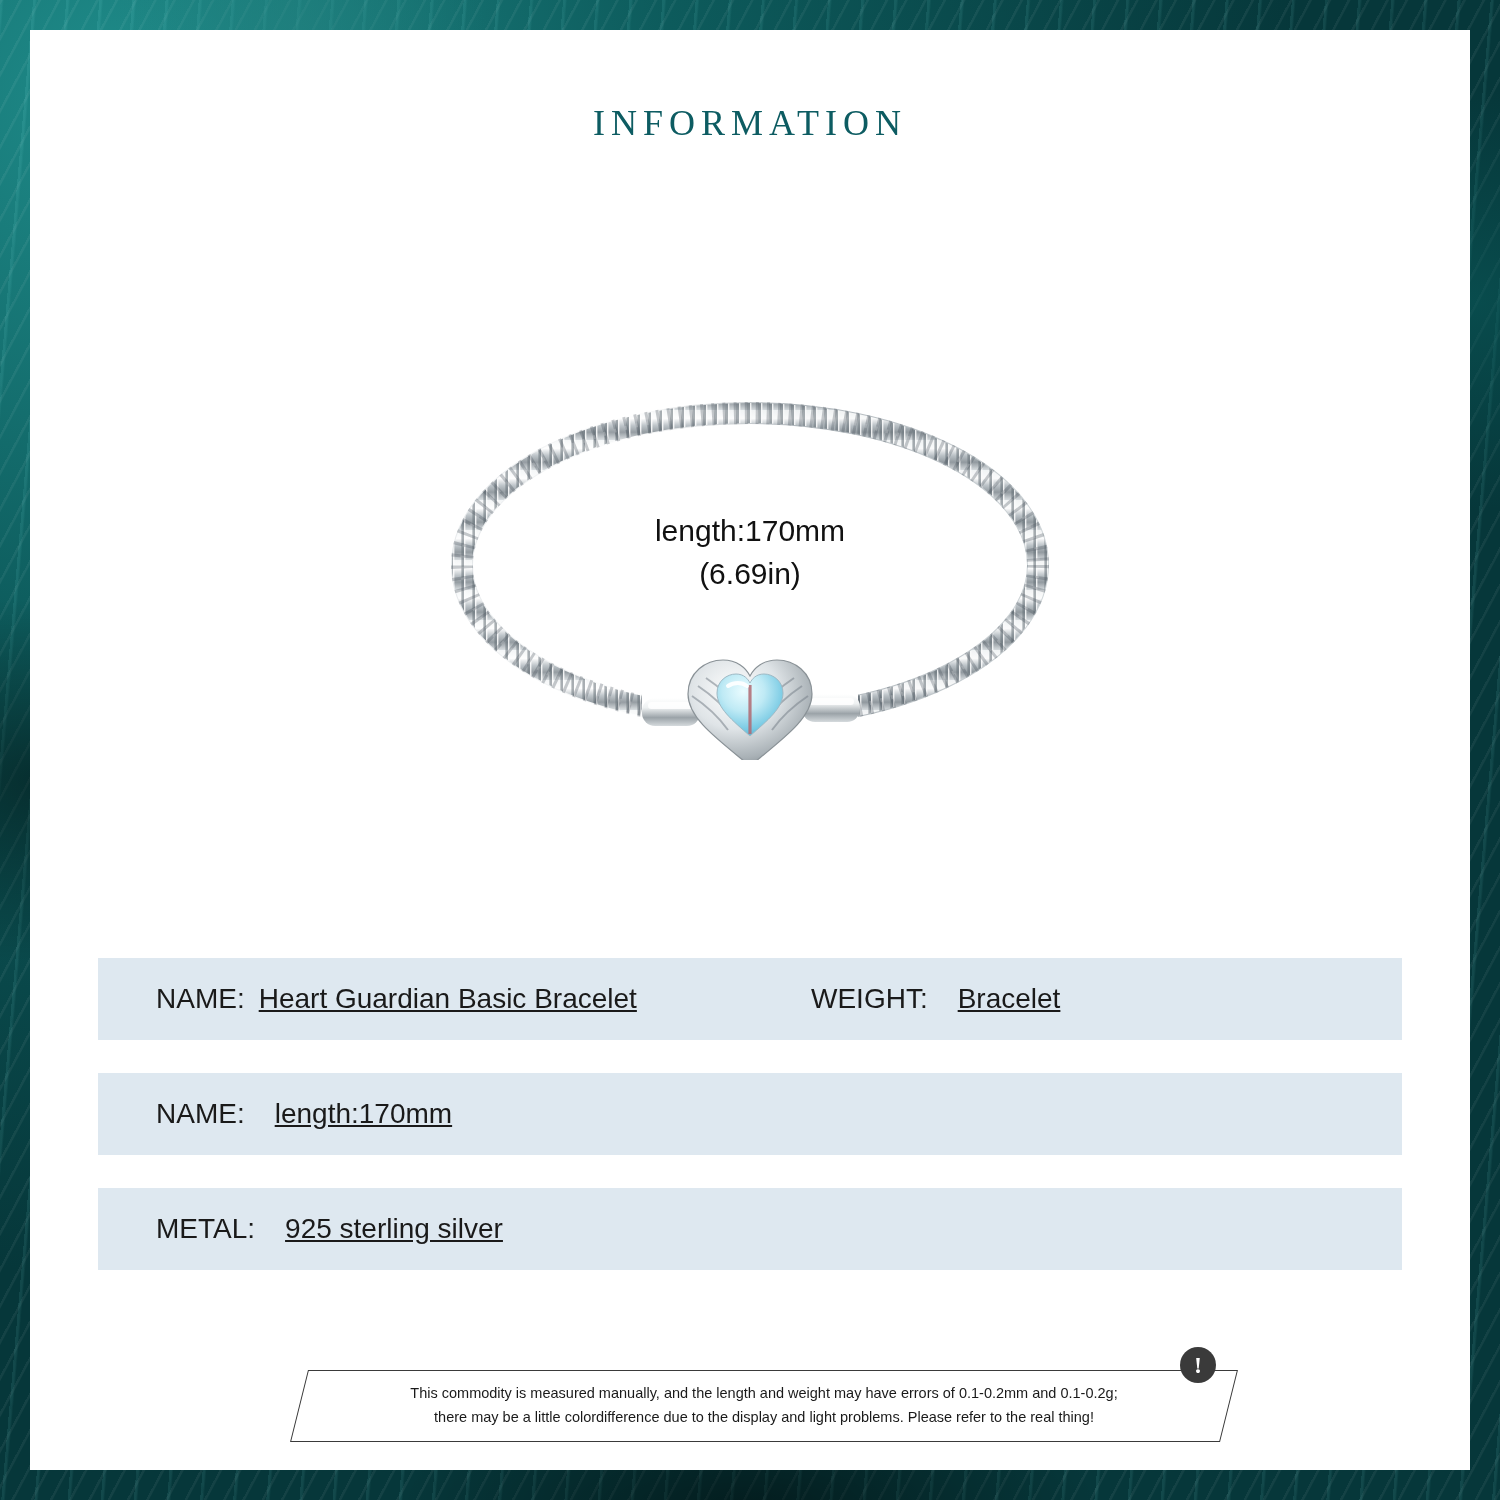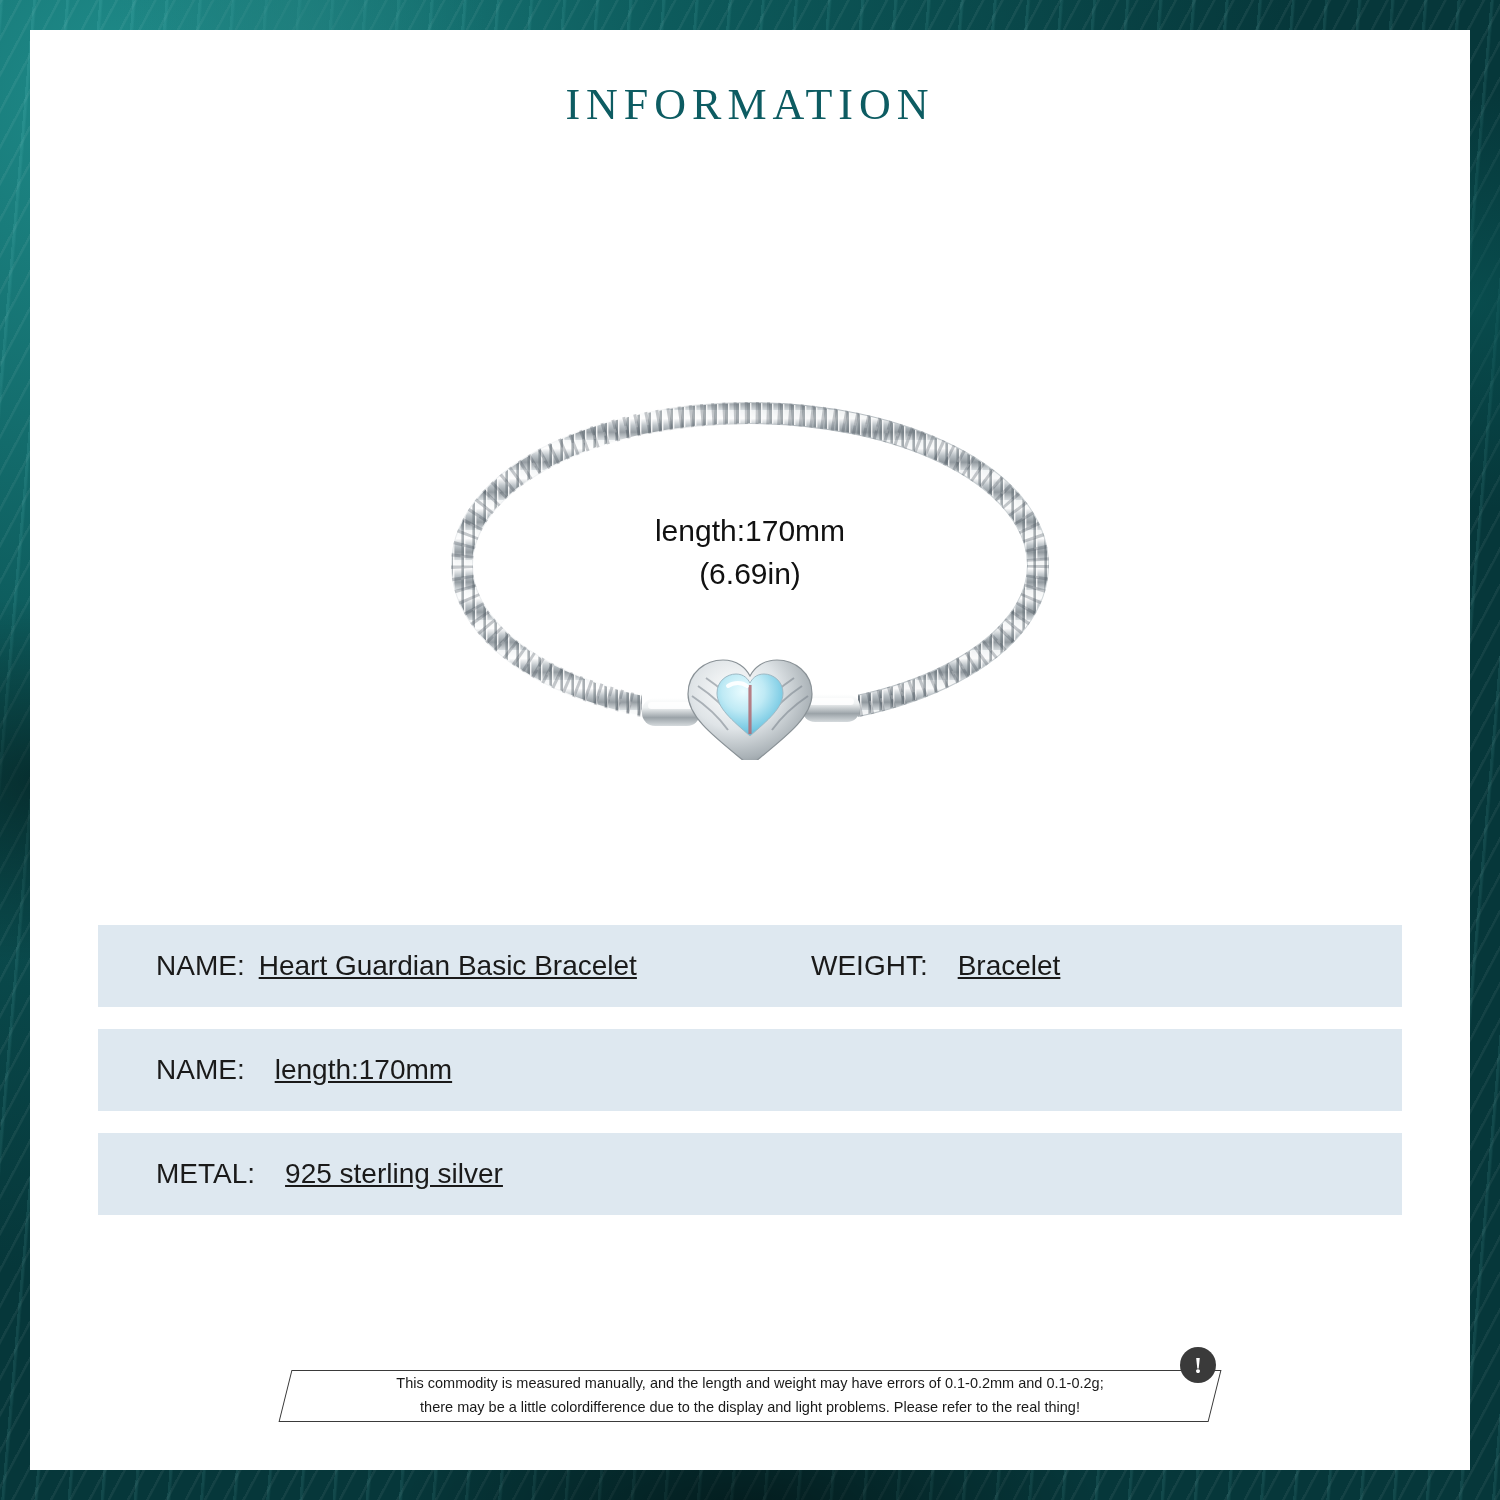--- a/index.html
+++ b/index.html
@@ -47,26 +47,26 @@
     position: absolute;
     left: 30px;
     top: 30px;
     width: 1440px;
     height: 1440px;
     background: #ffffff;
   }
 
   .title {
     position: absolute;
-    top: 49px;
+    top: 72px;
     left: 0;
     width: 100%;
     text-align: center;
     font-family: "Liberation Serif", serif;
-    font-size: 44px;
+    font-size: 36px;
     letter-spacing: 6px;
     color: #0d5c62;
   }
 
   
   .product {
     position: absolute;
     top: 330px;
     left: 0;
     width: 100%;
@@ -99,44 +99,45 @@
     top: 895px;
     width: 1304px;
   }
   .spec-row {
     display: flex;
     align-items: center;
     height: 82px;
     background: #dee8f0;
     margin-bottom: 22px;
     padding-left: 58px;
+    margin-top: 33px;
   }
   .spec-cell { display: flex; align-items: baseline; }
   .spec-cell.left { width: 655px; }
   .spec-key {
     font-size: 28px;
     color: #1a1a1a;
     white-space: nowrap;
   }
   .spec-val {
     font-size: 28px;
     color: #1a1a1a;
     white-space: nowrap;
     margin-left: 14px;
     text-decoration: underline;
   }
   .spec-val.pad { margin-left: 30px; text-align: center; }
 
   
   .notice {
     position: absolute;
-    left: 255px;
+    left: 269px;
     top: 1340px;
     width: 930px;
-    height: 52px;
+    height: 72px;
   }
   .notice-shape {
     position: absolute;
     inset: 0;
     border: 1.5px solid #3a3a3a;
     transform: skewX(-14deg);
     background: #fff;
   }
   .notice-text {
     position: absolute;

